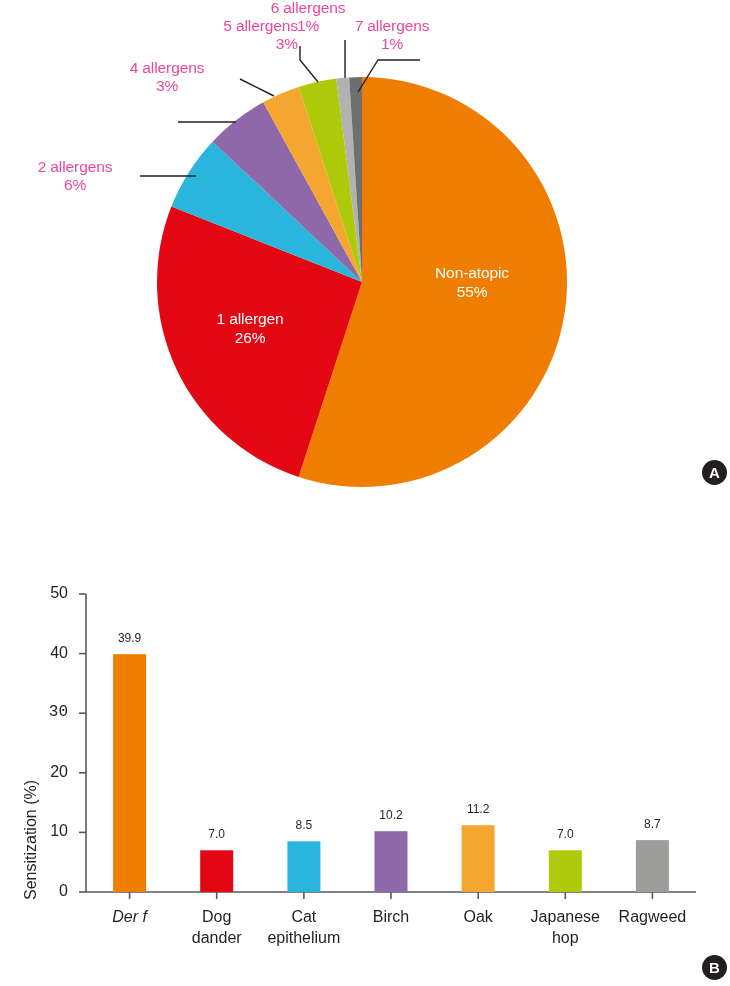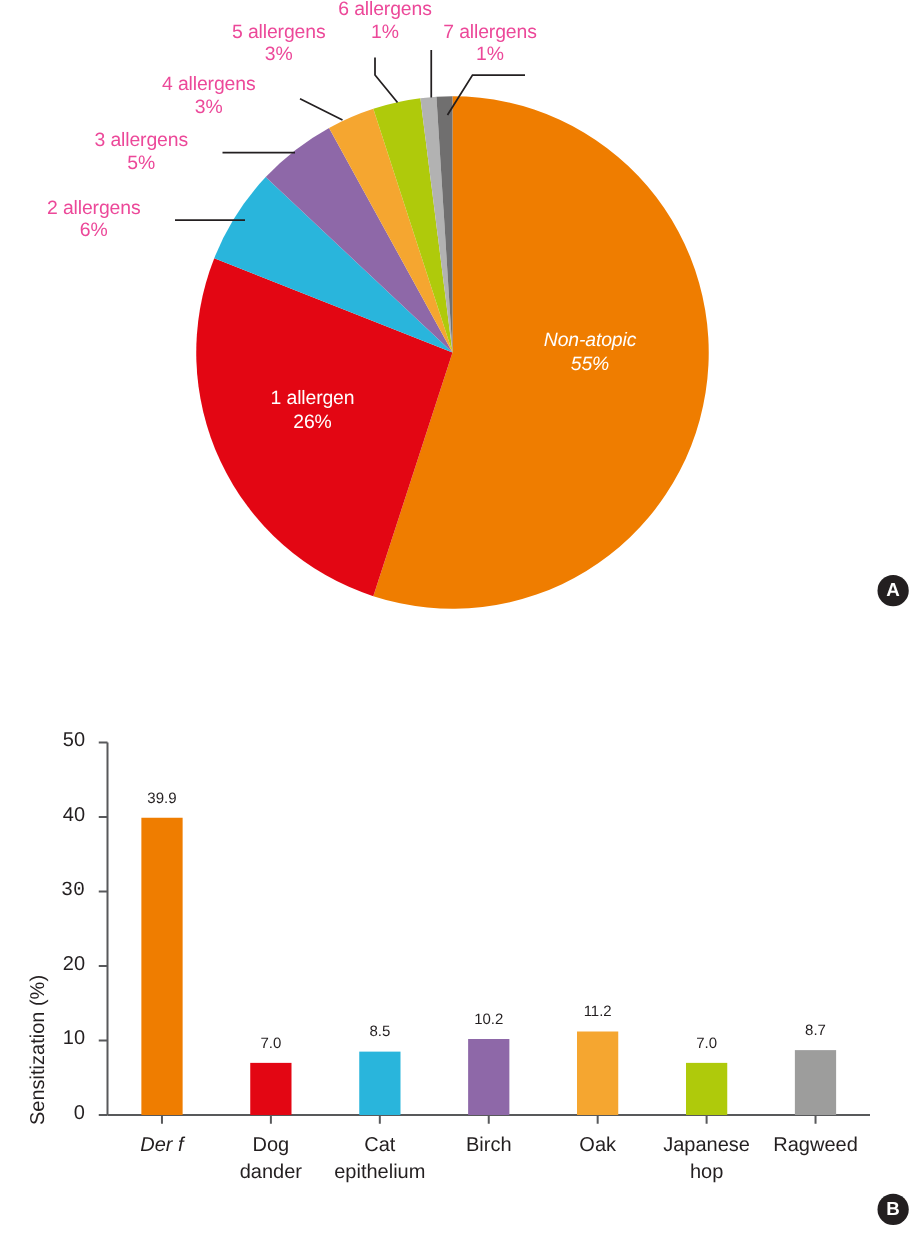--- a/index.html
+++ b/index.html
@@ -128,46 +128,42 @@
       <g id="pie-leaders" stroke="#231f20" stroke-width="1.4" fill="none">
           <path d="M 140 176 L 196 176" stroke="#231f20" stroke-width="1.4" fill="none"></path>
           <path d="M 178 122 L 236 122" stroke="#231f20" stroke-width="1.4" fill="none"></path>
           <path d="M 240 79 L 274 96" stroke="#231f20" stroke-width="1.4" fill="none"></path>
           <path d="M 300 46 L 300 60 L 318 82" stroke="#231f20" stroke-width="1.4" fill="none"></path>
           <path d="M 345 40 L 345 78" stroke="#231f20" stroke-width="1.4" fill="none"></path>
           <path d="M 358 92 L 378 60 L 420 60" stroke="#231f20" stroke-width="1.4" fill="none"></path>
         </g>
     </svg>
 
-    <div class="pie-inner-label" style="left:402px; top:264px; width:140px;font-style:italic;">
+    <div class="pie-inner-label" style="left:402px; top:264px; width:140px;">
       <span>Non-atopic</span>
       <span class="pct">55%</span>
     </div>
 
     <div class="pie-inner-label" style="left:180px; top:310px; width:140px;">
       <span>1 allergen</span>
       <span class="pct">26%</span>
     </div>
 
     <div class="pie-callout" style="left:0px; top:158px; width:150px;text-align:center;">
       <span>2 allergens</span>
       <span class="pct">6%</span>
     </div>
 
-    <div class="pie-callout" style="left:38px; top:104px; width:150px;">
-      <span>3 allergens</span>
-      <span class="pct">5%</span>
-    </div>
 
     <div class="pie-callout" style="left:92px; top:59px; width:150px;">
       <span>4 allergens</span>
       <span class="pct">3%</span>
     </div>
 
-    <div class="pie-callout" style="left:148px; top:17px; width:150px;">
+    <div class="pie-callout" style="left:148px; top:17px; width:150px;text-align:right;">
       <span>5 allergens</span>
       <span class="pct">3%</span>
     </div>
 
     <div class="pie-callout" style="left:228px; top:-1px; width:160px;">
       <span>6 allergens</span>
       <span class="pct">1%</span>
     </div>
 
     <div class="pie-callout" style="left:312px; top:17px; width:160px;">

